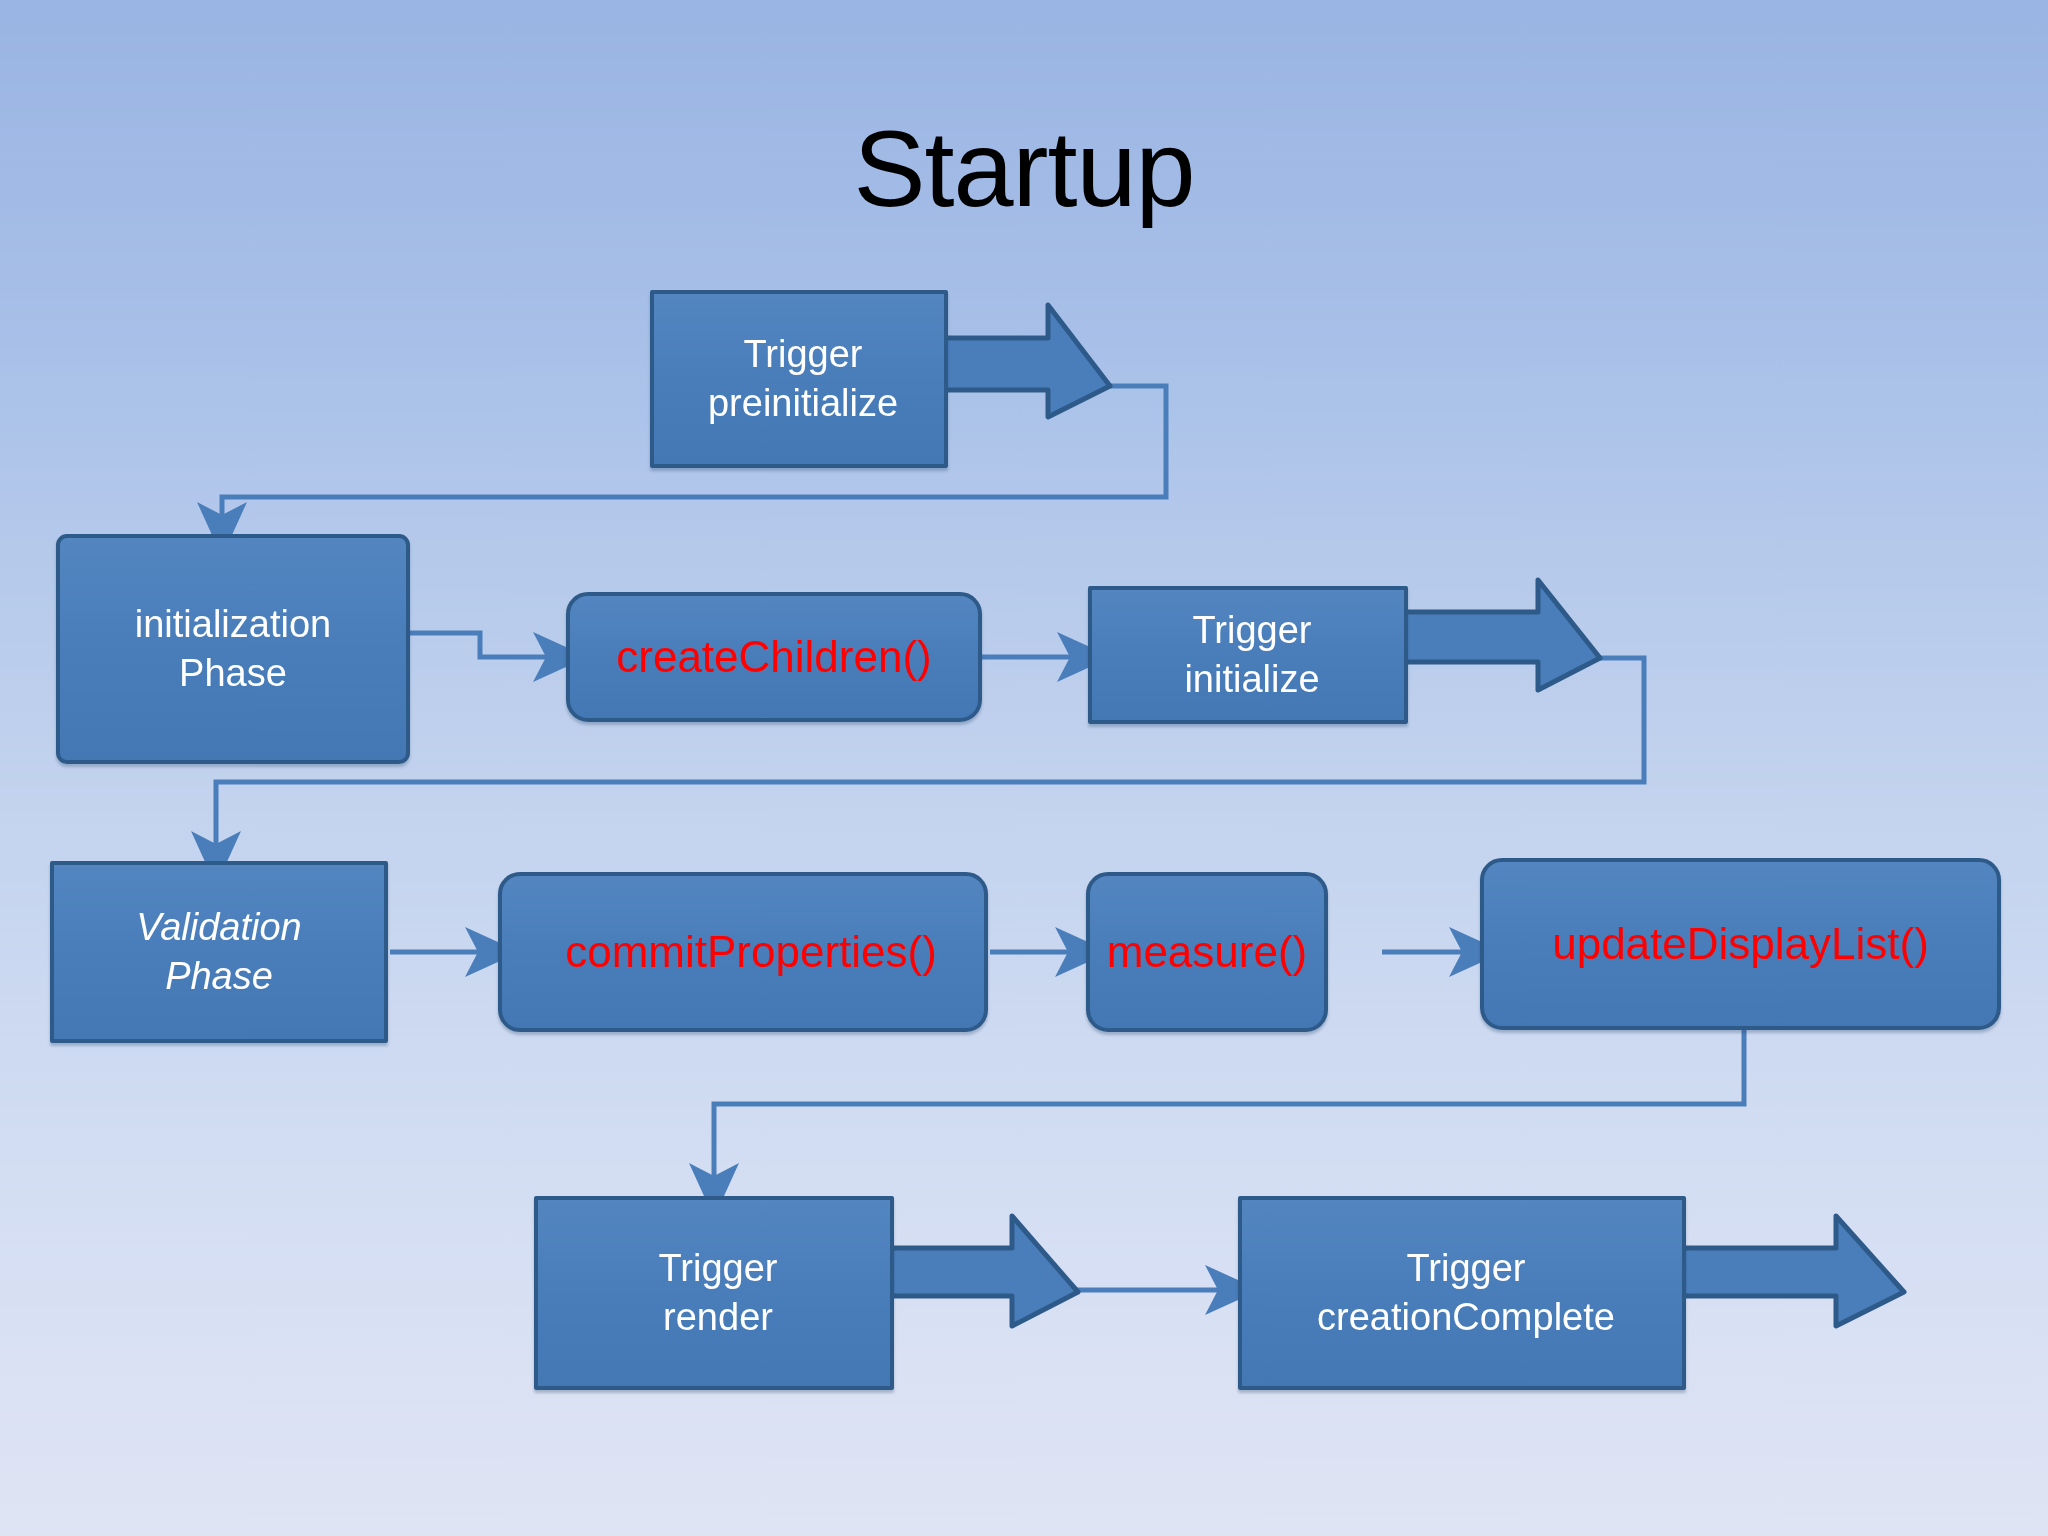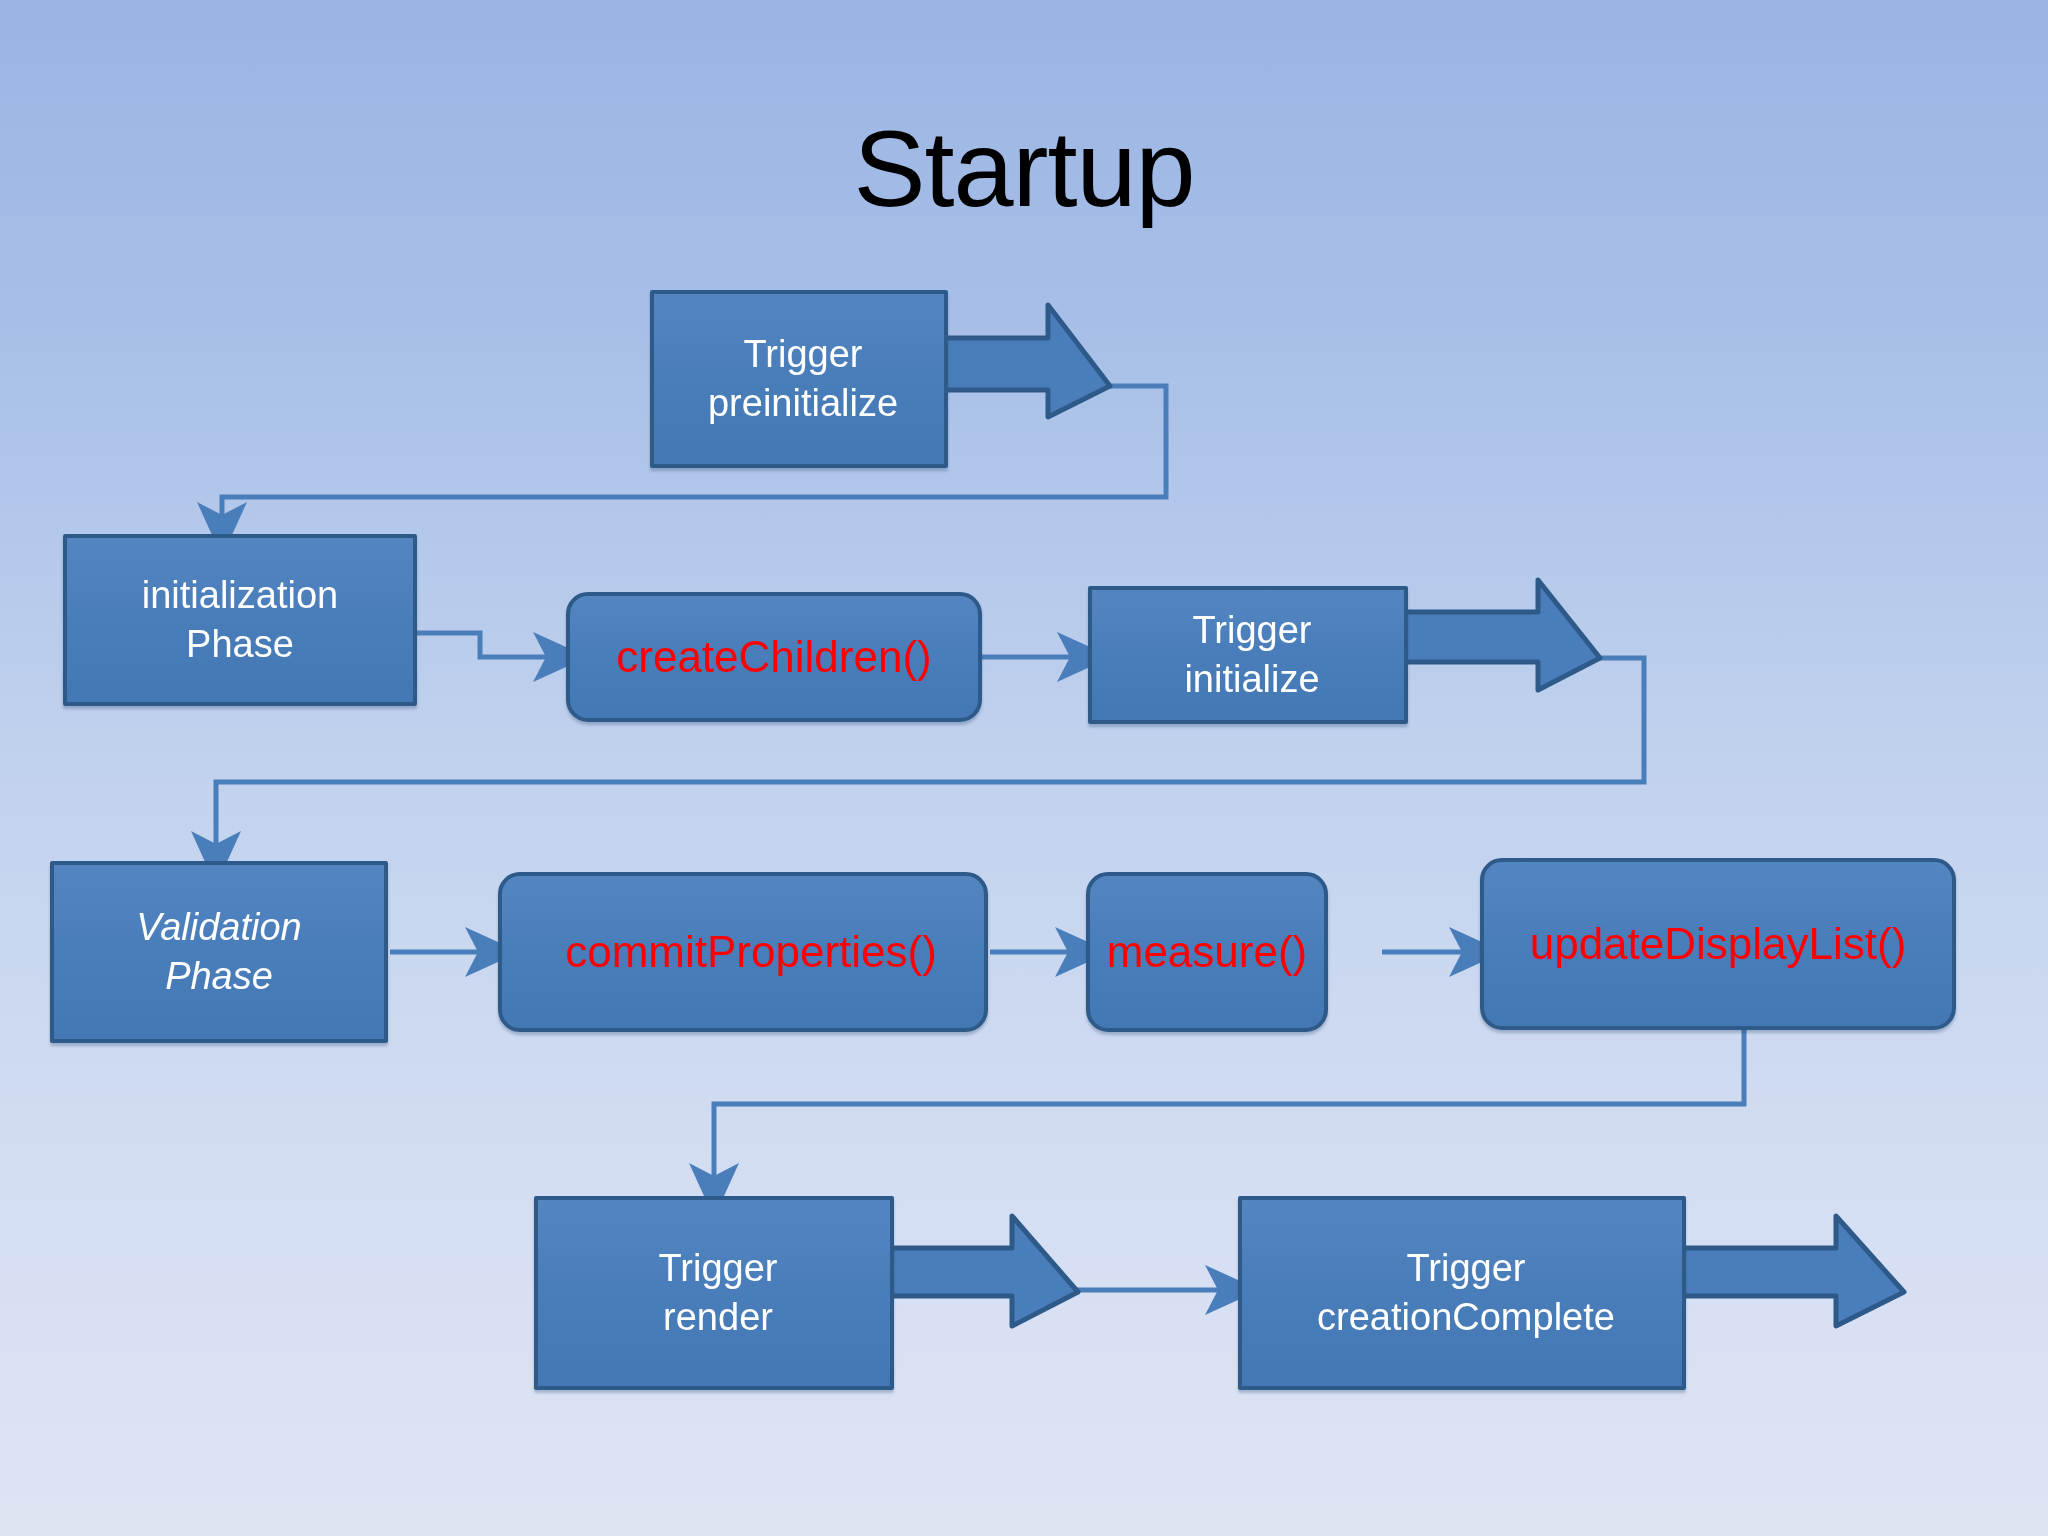--- a/index.html
+++ b/index.html
@@ -137,21 +137,21 @@
     <path d="M888,1248 L1012,1248 L1012,1216 L1078,1292 L1012,1326 L1012,1296 L888,1296 Z" fill="#4a7ebb" stroke="#2e5a8a" stroke-width="5" stroke-linejoin="round"></path>
 
     <path d="M1678,1248 L1836,1248 L1836,1216 L1904,1292 L1836,1326 L1836,1296 L1678,1296 Z" fill="#4a7ebb" stroke="#2e5a8a" stroke-width="5" stroke-linejoin="round"></path>
   </svg>
 
   <div class="node trigger" style="left:650px; top:290px; width:298px; height:178px;">
     <span class="node-label">Trigger
 preinitialize</span>
   </div>
 
-  <div class="node phase" style="left:63px; top:534px; width:354px; height:172px;">
+  <div class="node phase" style="left:56px; top:534px; width:354px; height:230px;border-radius:11px;">
     <span class="node-label">initialization
 Phase</span>
   </div>
 
   <div class="node method" style="left:566px; top:592px; width:416px; height:130px;">
     <span class="node-label">createChildren()</span>
   </div>
 
   <div class="node trigger" style="left:1088px; top:586px; width:320px; height:138px;">
     <span class="node-label">Trigger
@@ -164,21 +164,21 @@
   </div>
 
   <div class="node method" style="left:498px; top:872px; width:490px; height:160px;padding-left:16px;">
     <span class="node-label">commitProperties()</span>
   </div>
 
   <div class="node method" style="left:1086px; top:872px; width:242px; height:160px;">
     <span class="node-label">measure()</span>
   </div>
 
-  <div class="node method" style="left:1480px; top:858px; width:476px; height:172px;">
+  <div class="node method" style="left:1480px; top:858px; width:521px; height:172px;">
     <span class="node-label">updateDisplayList()</span>
   </div>
 
   <div class="node trigger" style="left:534px; top:1196px; width:360px; height:194px;">
     <span class="node-label">Trigger
 render</span>
   </div>
 
   <div class="node trigger" style="left:1238px; top:1196px; width:448px; height:194px;">
     <span class="node-label">Trigger

